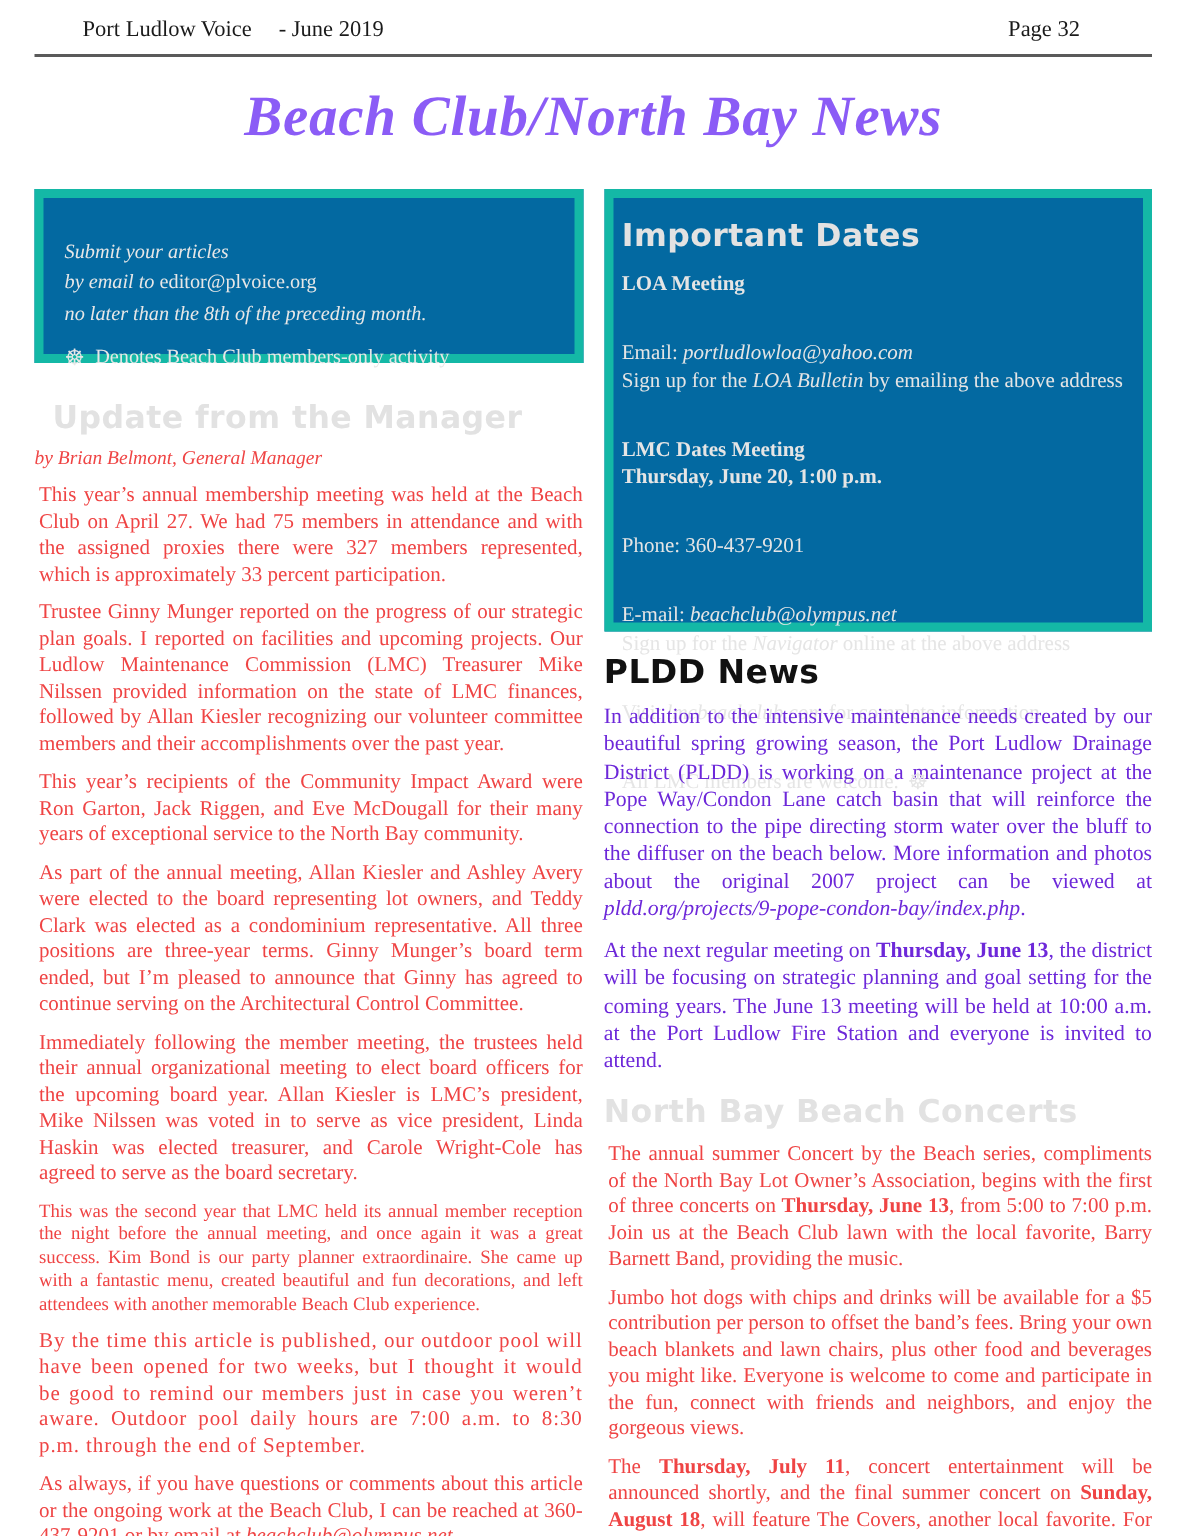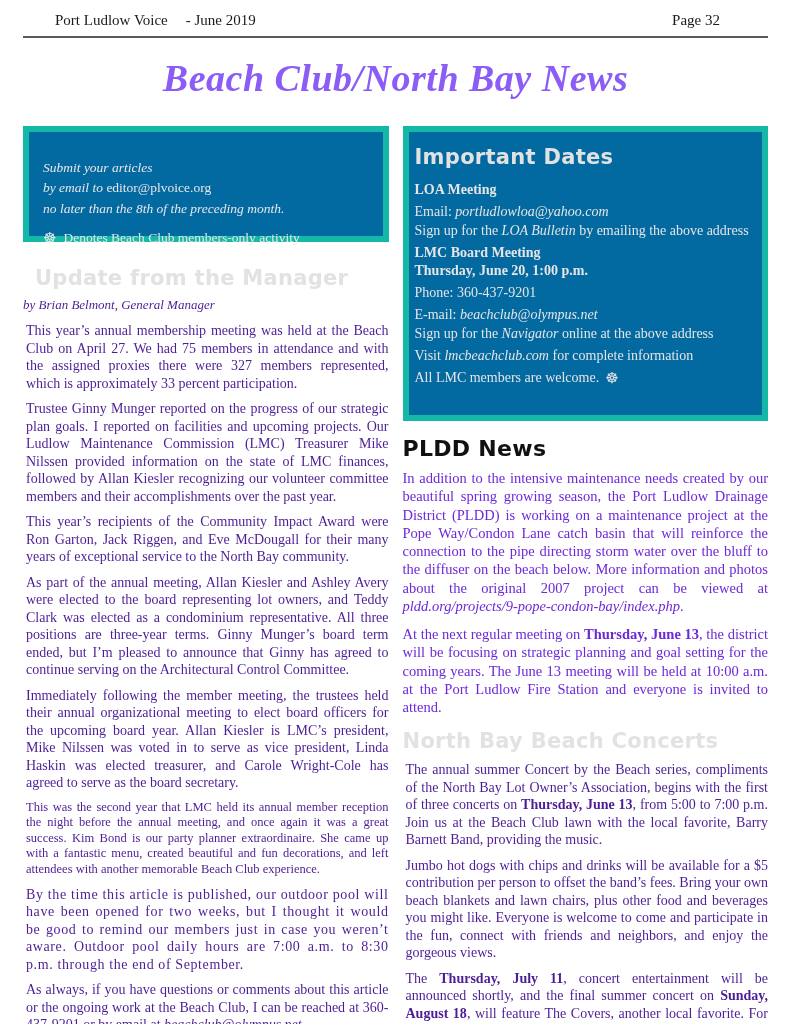--- a/index.html
+++ b/index.html
@@ -36,31 +36,31 @@
   
   .sec { font-family:"DejaVu Sans", sans-serif; font-weight:bold;
          letter-spacing:.3px; margin:0; }
   .faded-h   { color:#e2e2e2; }
   .manager-h { font-size:21px; margin:24px 0 7px 12px; }
   .dates-title { font-size:21px; color:#e2e2e2; margin:2px 0 10px 0; }
   .pldd-h    { font-size:22px; color:#111111; margin:15px 0 8px 0; }
   .concerts-h{ font-size:21px; margin:13px 0 8px 0; }
 
   
-  .faded { color:#4c1d95; }
+  .faded { color:#ef4444; }
   .byline { font-style:italic; font-size:13px; margin:0 0 9px 0; }
   .body  { font-size:14px; line-height:1.25; text-align:justify; margin:0 0 8px 3px; }
   .body.small { font-size:12.5px; }
   .body.wide  { letter-spacing:.6px; }
   .pldd-p { color:#6d28d9; font-size:14.5px; line-height:1.26;
             text-align:justify; margin:0 0 10px 0; }
 
   
   .d-line { margin:0; }
-  .d-line.mt { margin-top:4px; }
+  .d-line.mt { margin-top:28px; }
 
   
   .it { font-style:italic; }
   .bd { font-weight:bold; }
 
   
   .wheel { display:inline-block; font-style:normal; font-size:15px; line-height:1; }
   .submit-box .wheel { margin-right:7px; position:relative; top:1px; }
   .dates-box  .wheel { margin-left:6px; position:relative; top:1px; }
 </style>
@@ -105,21 +105,21 @@
       <p class="body faded"><span>As always, if you have questions or comments about this article or the ongoing work at the Beach Club, I can be reached at 360-437-9201 or by email at </span><span class="it">beachclub@olympus.net</span><span>.</span></p>
     </div>
 
     <div class="col right">
 
       <div class="box dates-box">
         <h2 class="sec dates-title">Important Dates</h2>
         <div class="d-line"><span class="bd">LOA Meeting</span></div>
         <div class="d-line mt"><span>Email: </span><span class="it">portludlowloa@yahoo.com</span></div>
         <div class="d-line"><span>Sign up for the </span><span class="it">LOA Bulletin</span><span> by emailing the above address</span></div>
-        <div class="d-line mt"><span class="bd">LMC Board Meeting</span></div>
+        <div class="d-line mt"><span class="bd">LMC Dates Meeting</span></div>
         <div class="d-line"><span class="bd">Thursday, June 20, 1:00 p.m.</span></div>
         <div class="d-line mt"><span>Phone: 360-437-9201</span></div>
         <div class="d-line mt"><span>E-mail: </span><span class="it">beachclub@olympus.net</span></div>
         <div class="d-line"><span>Sign up for the </span><span class="it">Navigator</span><span> online at the above address</span></div>
         <div class="d-line mt"><span>Visit </span><span class="it">lmcbeachclub.com</span><span> for complete information</span></div>
         <div class="d-line mt">
           <span><span>All LMC members are welcome.</span></span><span class="wheel">☸</span>
         </div>
       </div>
 

